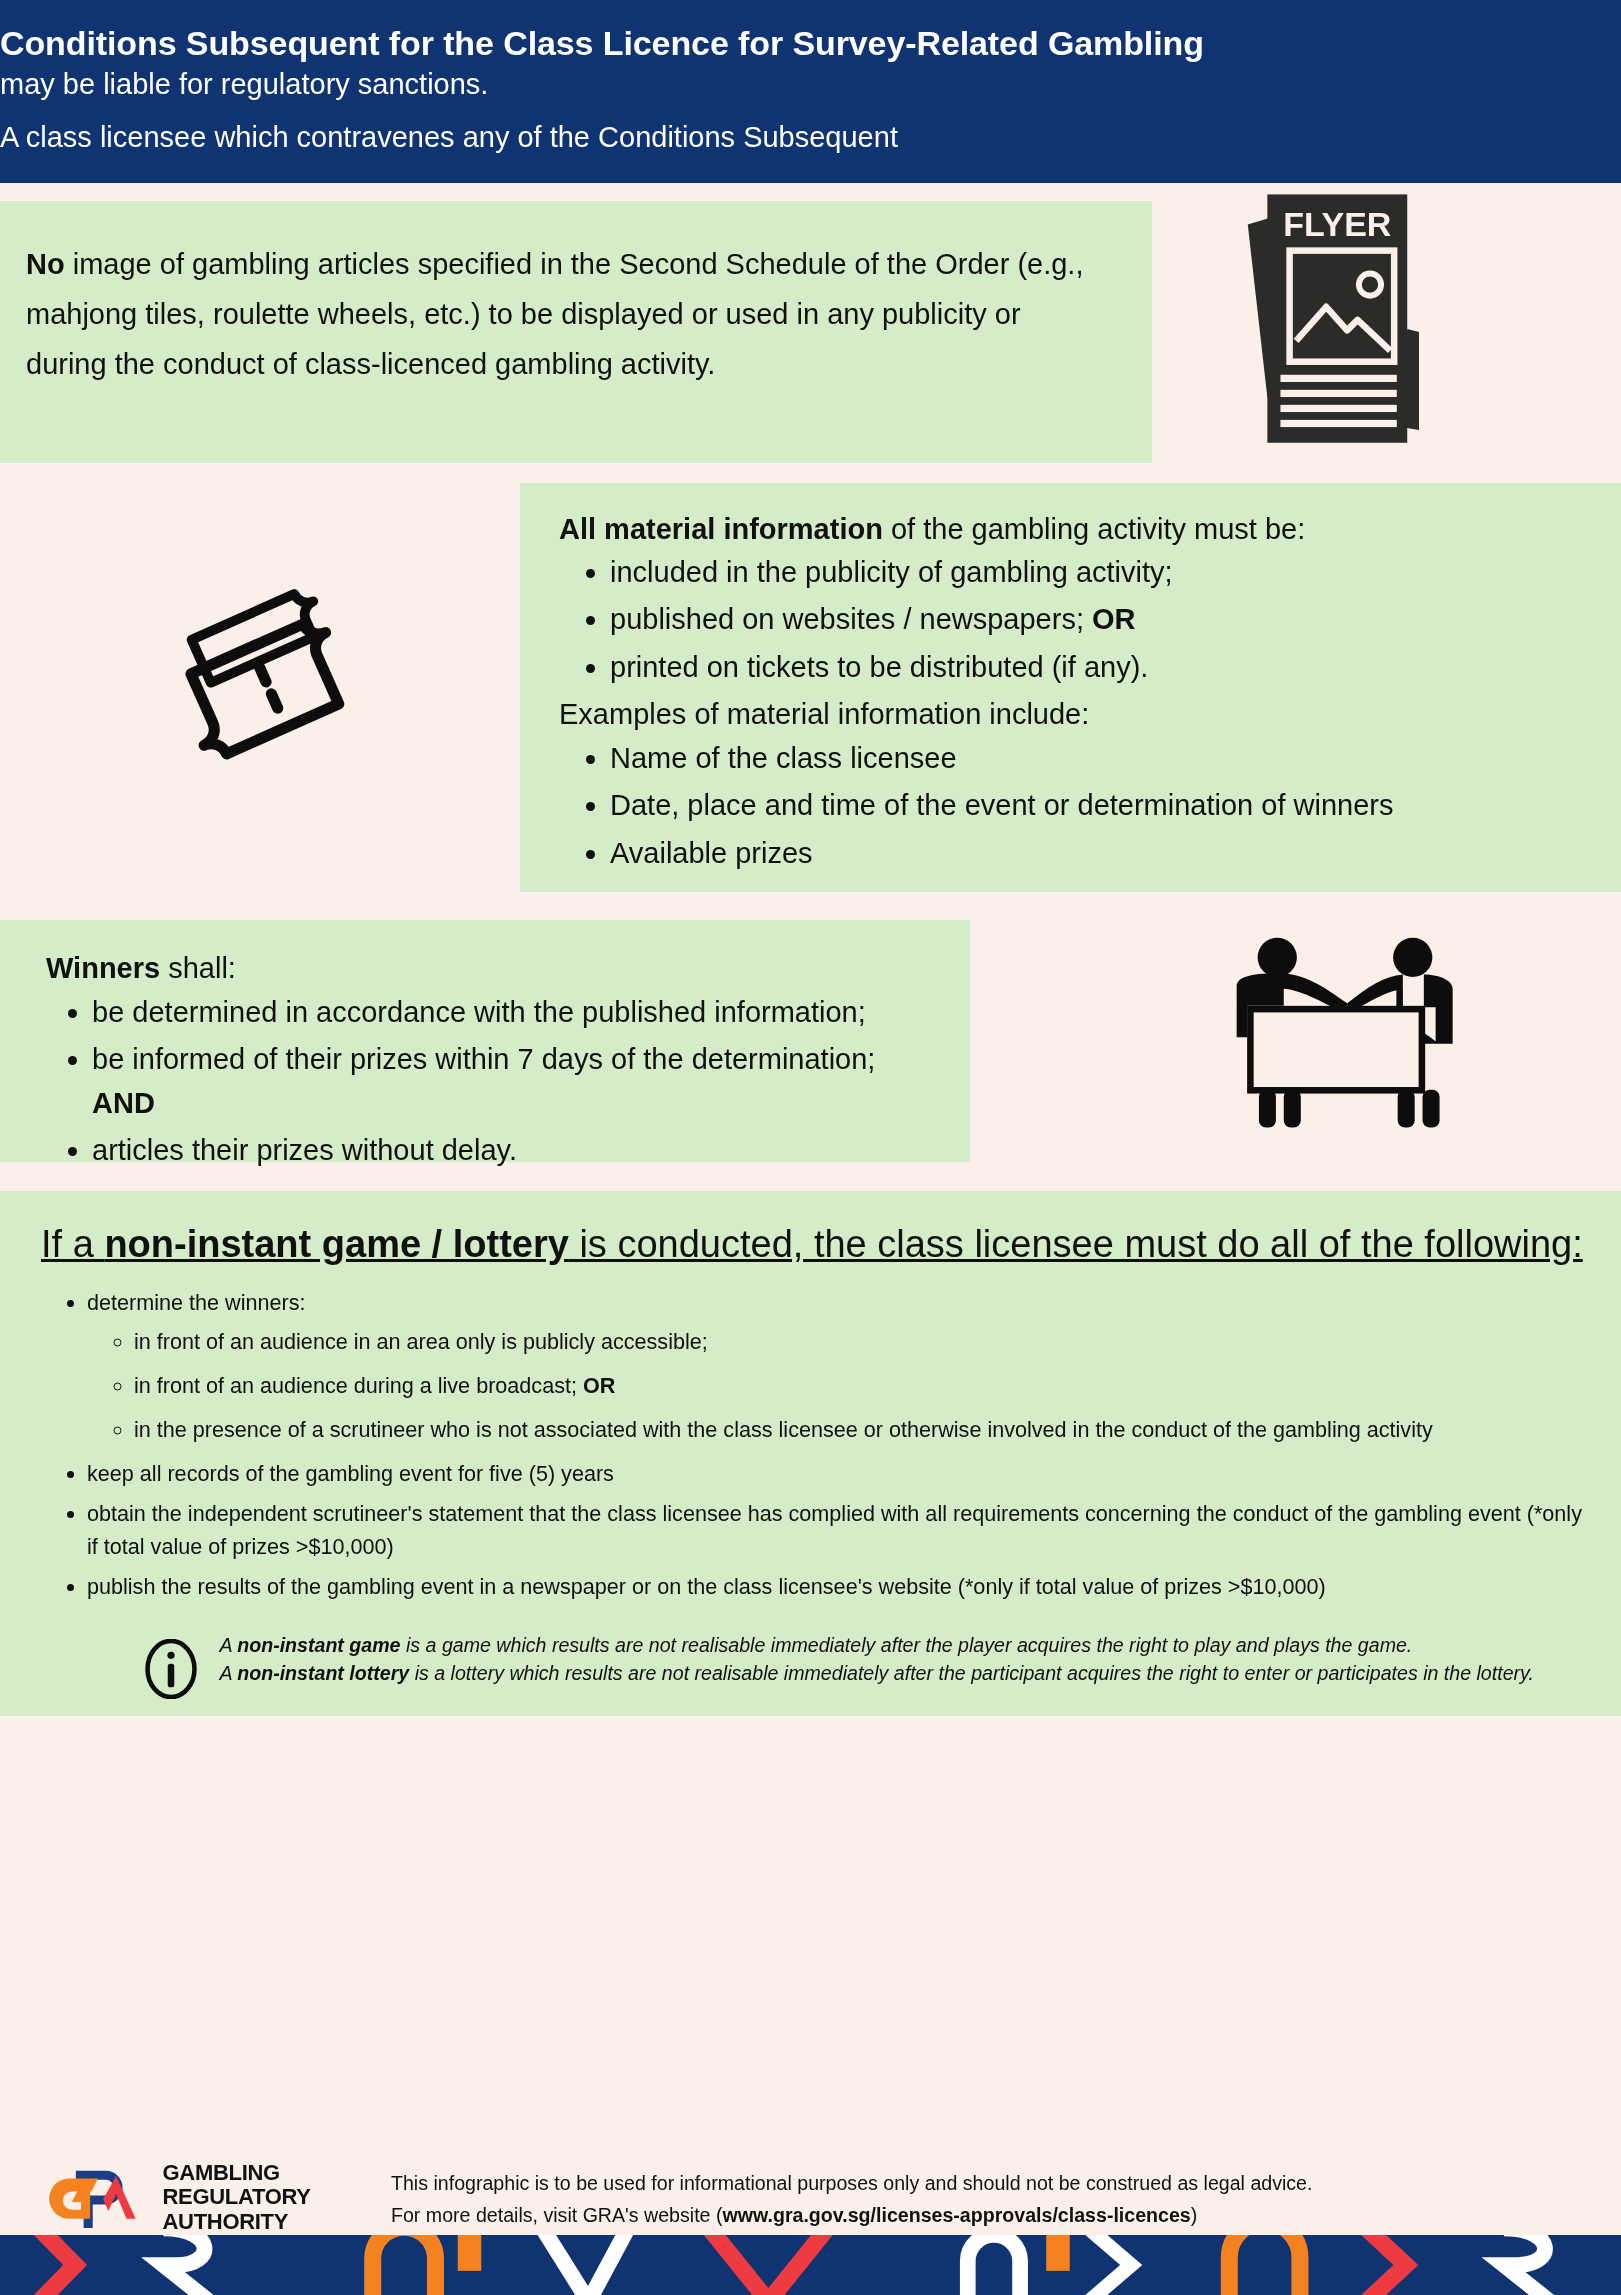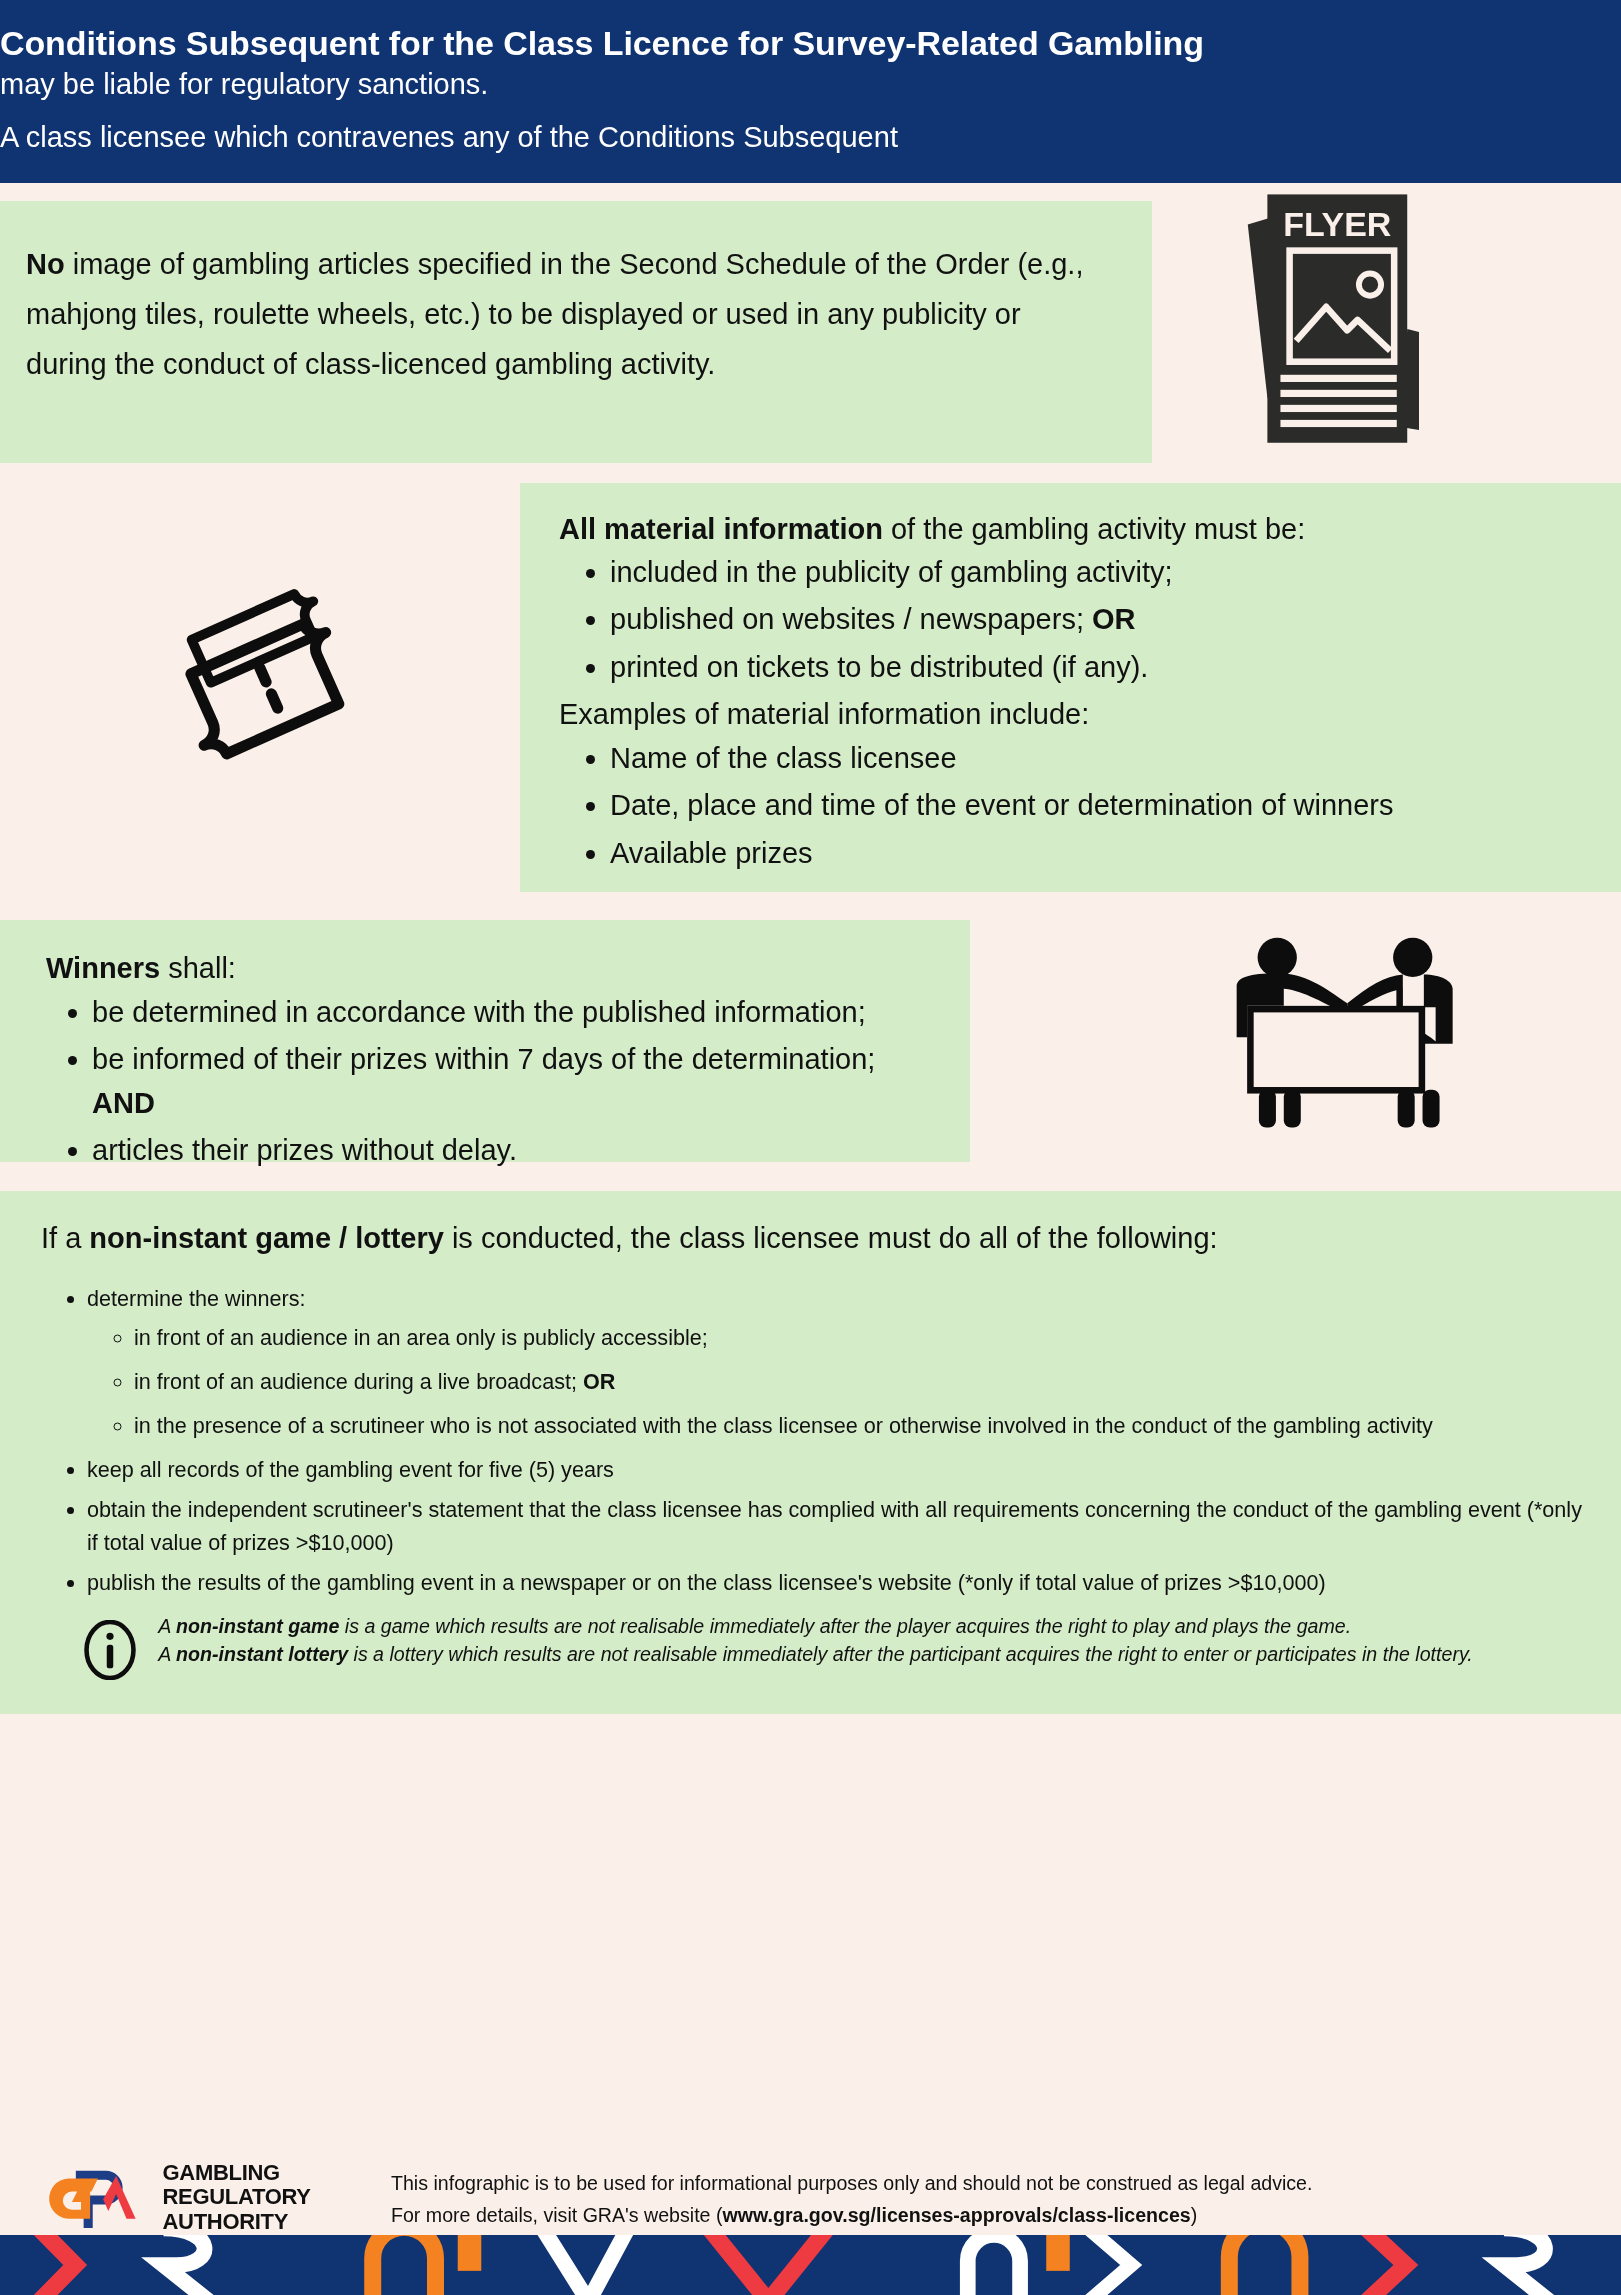--- a/index.html
+++ b/index.html
@@ -148,23 +148,24 @@
 
   
   .sec4 {
     margin-top: 19.6px;
     width: 1621px;
     box-sizing: border-box;
     padding: 27.5px 26px 17px 41px;
     min-height: 523px;
   }
   .sec4 .lead {
-    font-size: 29px;
+    font-size: 38px;
     line-height: 1.35;
-    margin-bottom: 24px;
+    margin-bottom: 16px;
+    text-decoration: underline;
   }
 
   ul.l1 {
     margin: 0 0 0 0;
     padding-left: 46px;
     list-style: disc;
   }
   ul.l1 > li {
     font-size: 21.6px;
     line-height: 1.55;
@@ -189,22 +190,23 @@
   ul.bul > li {
     font-size: 29px;
     line-height: 1.5;
     margin-bottom: 3.9px;
   }
 
   
   .note {
     display: flex;
     align-items: flex-start;
-    margin-top: 11px;
+    margin-top: 26px;
     padding-left: 39px;
+    justify-content: center;
   }
   .note-icon {
     flex: 0 0 auto;
     width: 60px;
     height: 60px;
     margin-right: 18.3px;
     margin-top: 9.2px;
   }
   .note-text {
     font-size: 19.6px;

